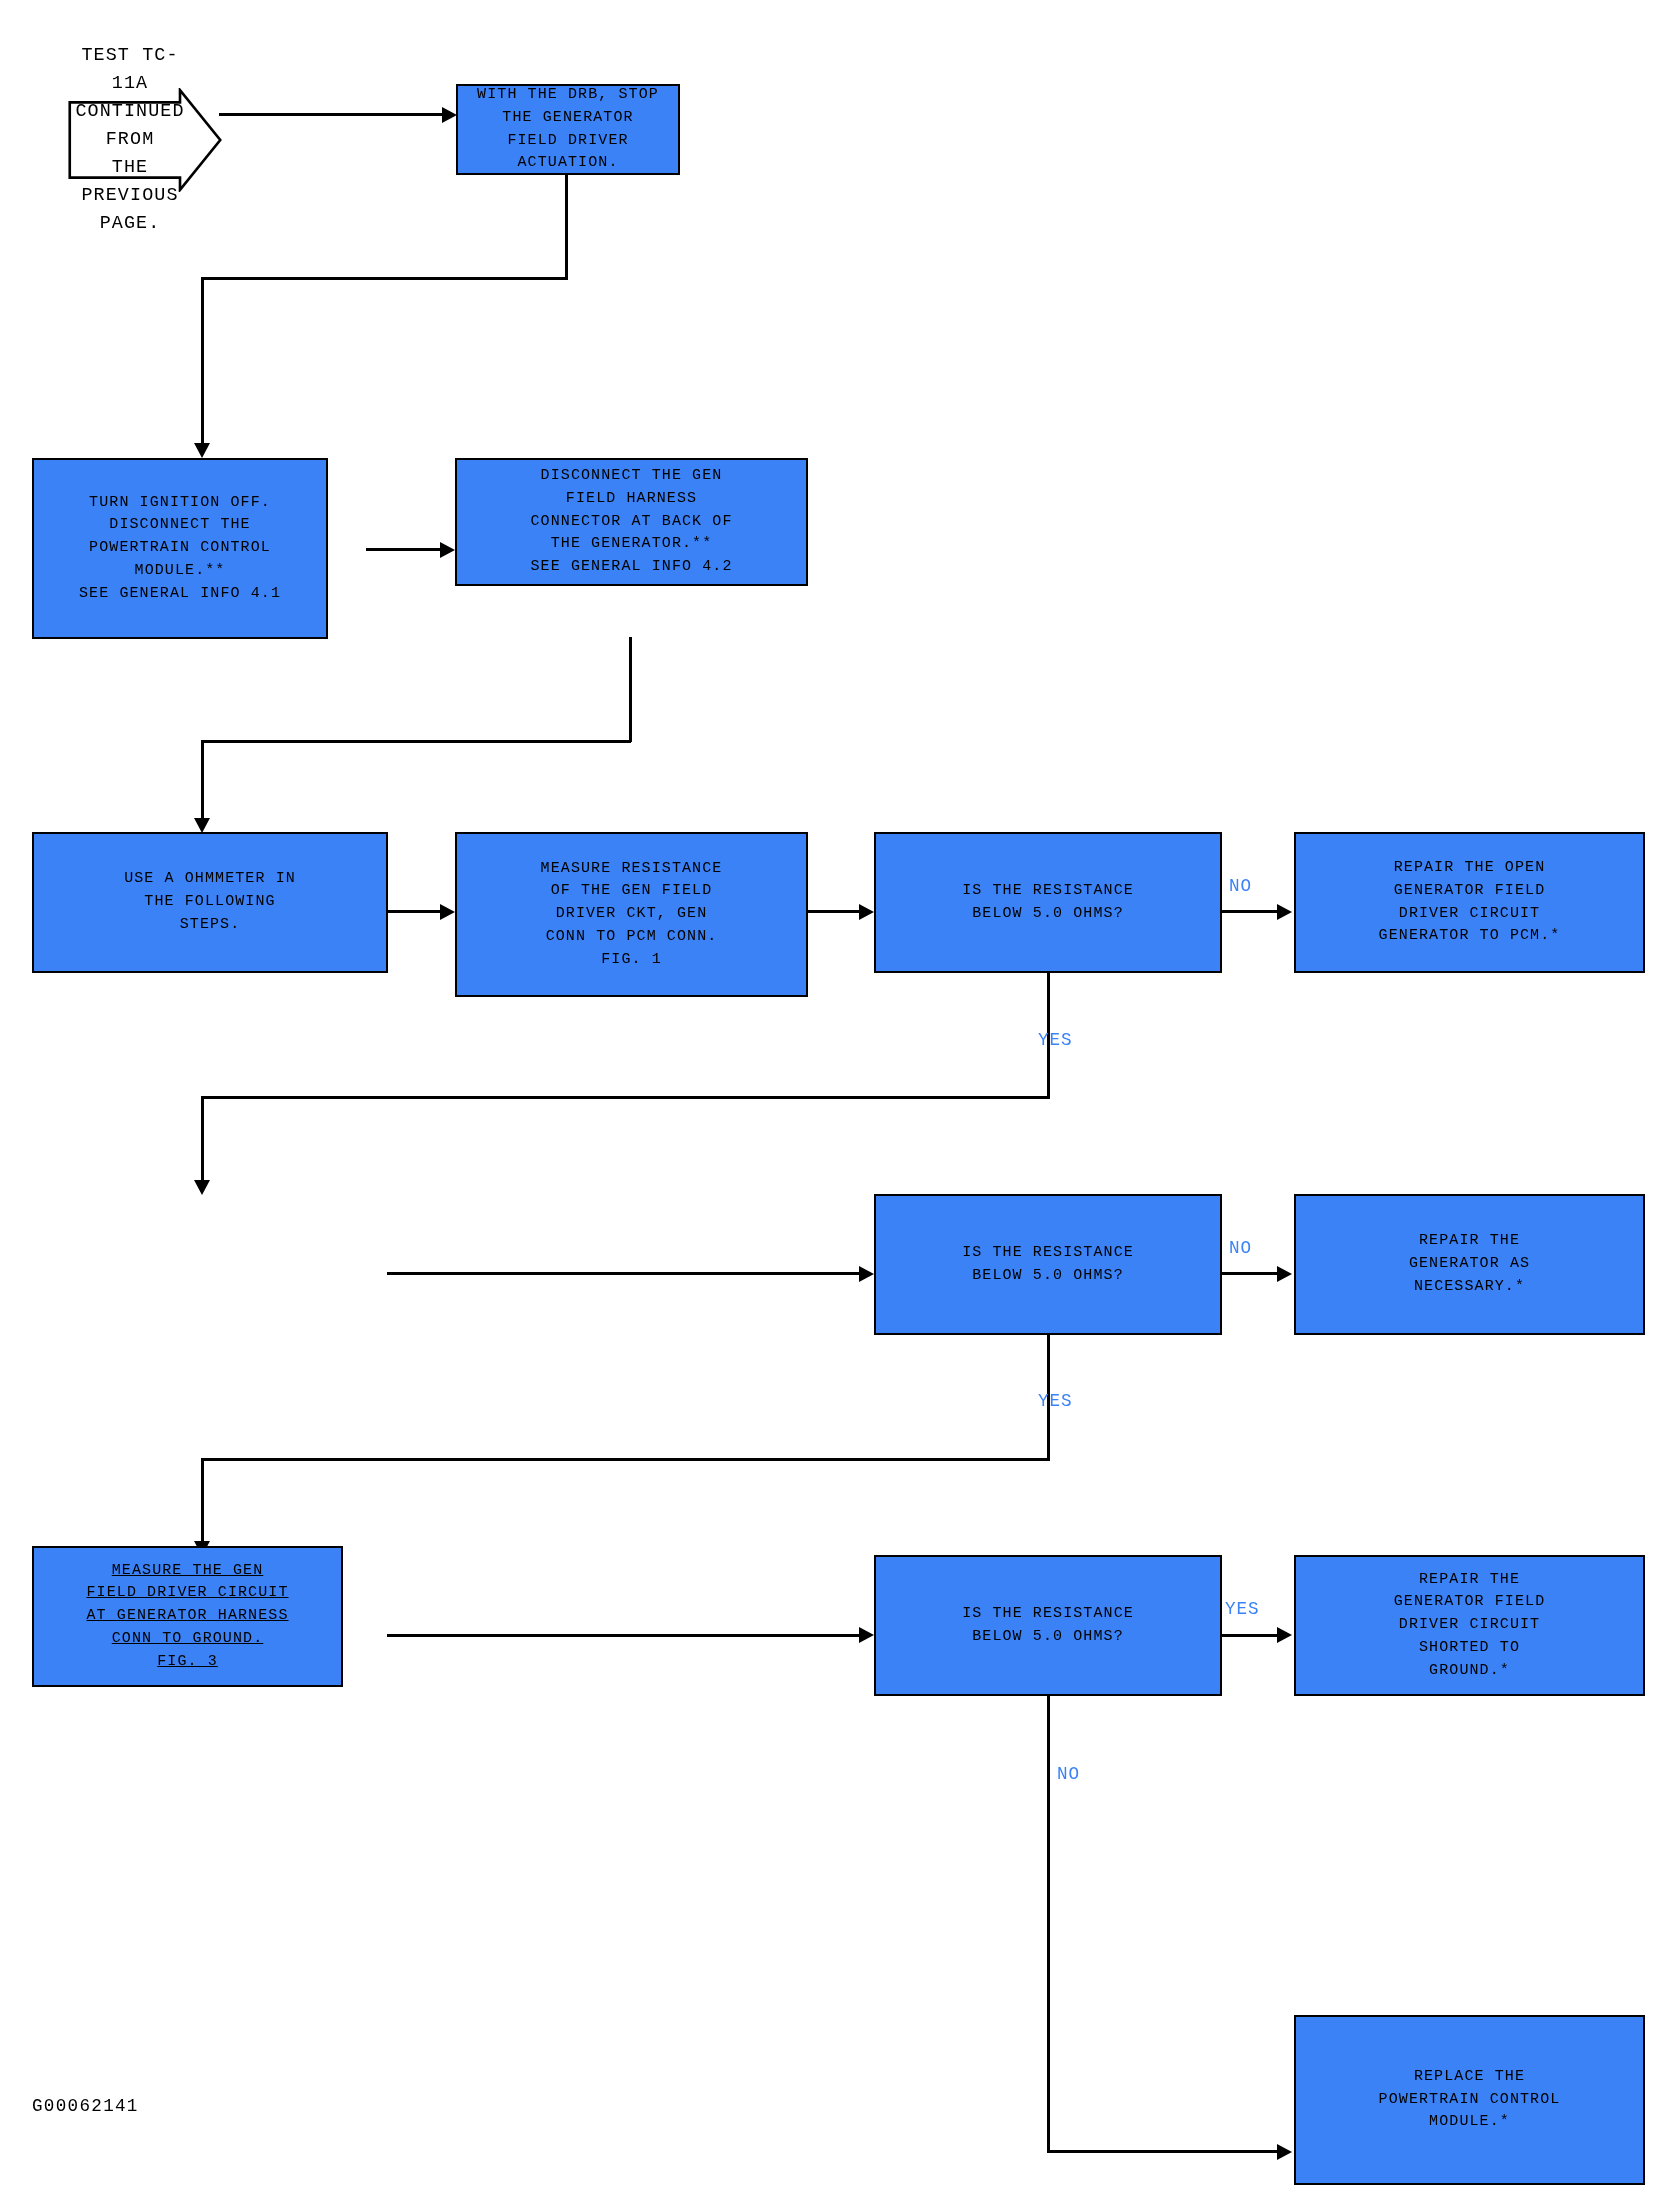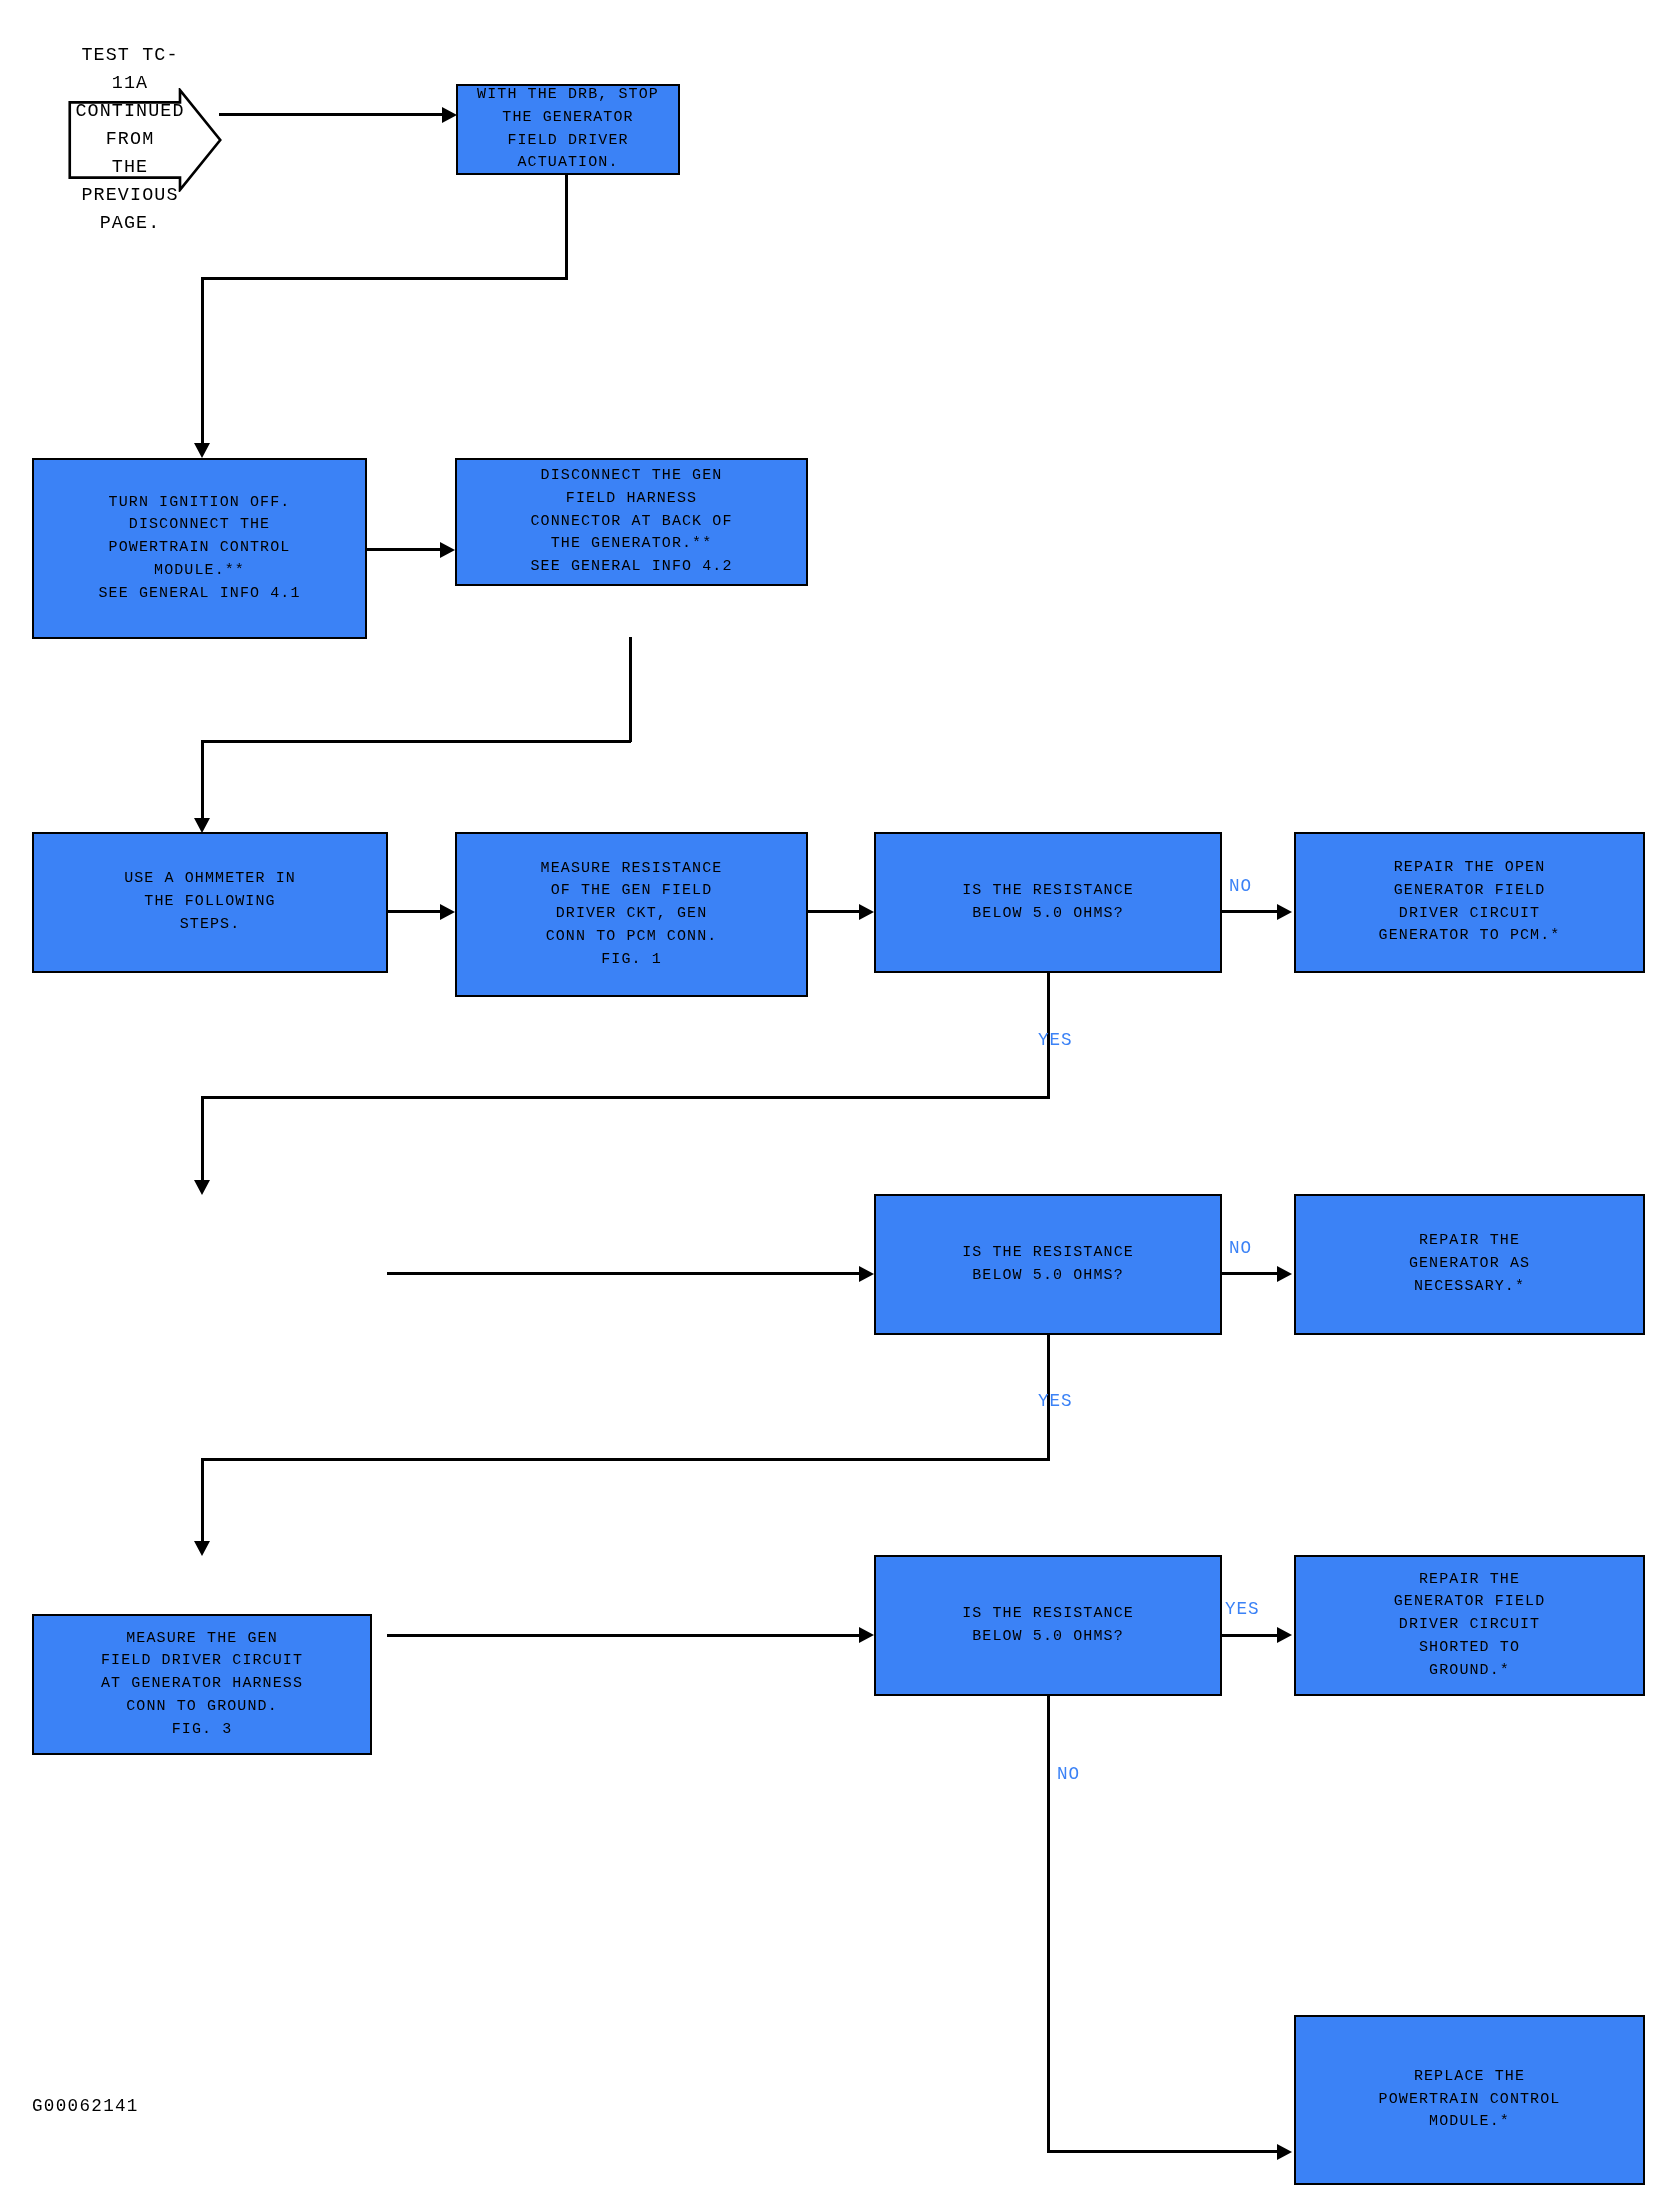--- a/index.html
+++ b/index.html
@@ -117,21 +117,21 @@
   </div>
 
   <div class="edge h" style="left:219px; top:113px; width:224px;"></div>
   <div class="arrowhead right" style="left:442px; top:107px;"></div>
 
   <div class="edge v" style="left:565px; top:174px; height:105px;"></div>
   <div class="edge h" style="left:201px; top:277px; width:367px;"></div>
   <div class="edge v" style="left:201px; top:277px; height:176px;"></div>
   <div class="arrowhead down" style="left:194px; top:443px;"></div>
 
-  <div class="node" style="left:32px; top:458px; width:335px; height:181px;text-align:center;">
+  <div class="node" style="left:32px; top:458px; width:296px; height:181px;text-align:center;">
     <span>TURN IGNITION OFF.
 DISCONNECT THE
 POWERTRAIN CONTROL
 MODULE.**
 SEE GENERAL INFO 4.1</span>
   </div>
 
   <div class="node" style="left:455px; top:458px; width:353px; height:128px;">
     <span>DISCONNECT THE GEN
 FIELD HARNESS
@@ -208,21 +208,21 @@
   <div class="edge h" style="left:1221px; top:1272px; width:58px;"></div>
   <div class="arrowhead right" style="left:1277px; top:1266px;"></div>
   <span class="edgelabel" style="left:1229px; top:1238px;">NO</span>
 
   <div class="edge v" style="left:1047px; top:1333px; height:127px;"></div>
   <span class="edgelabel" style="left:1038px; top:1391px;">YES</span>
   <div class="edge h" style="left:201px; top:1458px; width:849px;"></div>
   <div class="edge v" style="left:201px; top:1458px; height:93px;"></div>
   <div class="arrowhead down" style="left:194px; top:1541px;"></div>
 
-  <div class="node" style="left:32px; top:1614px; width:340px; height:141px;">
+  <div class="node" style="left:32px; top:1546px; width:311px; height:141px;text-decoration:underline;">
     <span>MEASURE THE GEN
 FIELD DRIVER CIRCUIT
 AT GENERATOR HARNESS
 CONN TO GROUND.
 FIG. 3</span>
   </div>
 
   <div class="node" style="left:874px; top:1555px; width:348px; height:141px;">
     <span>IS THE RESISTANCE
 BELOW 5.0 OHMS?</span>

